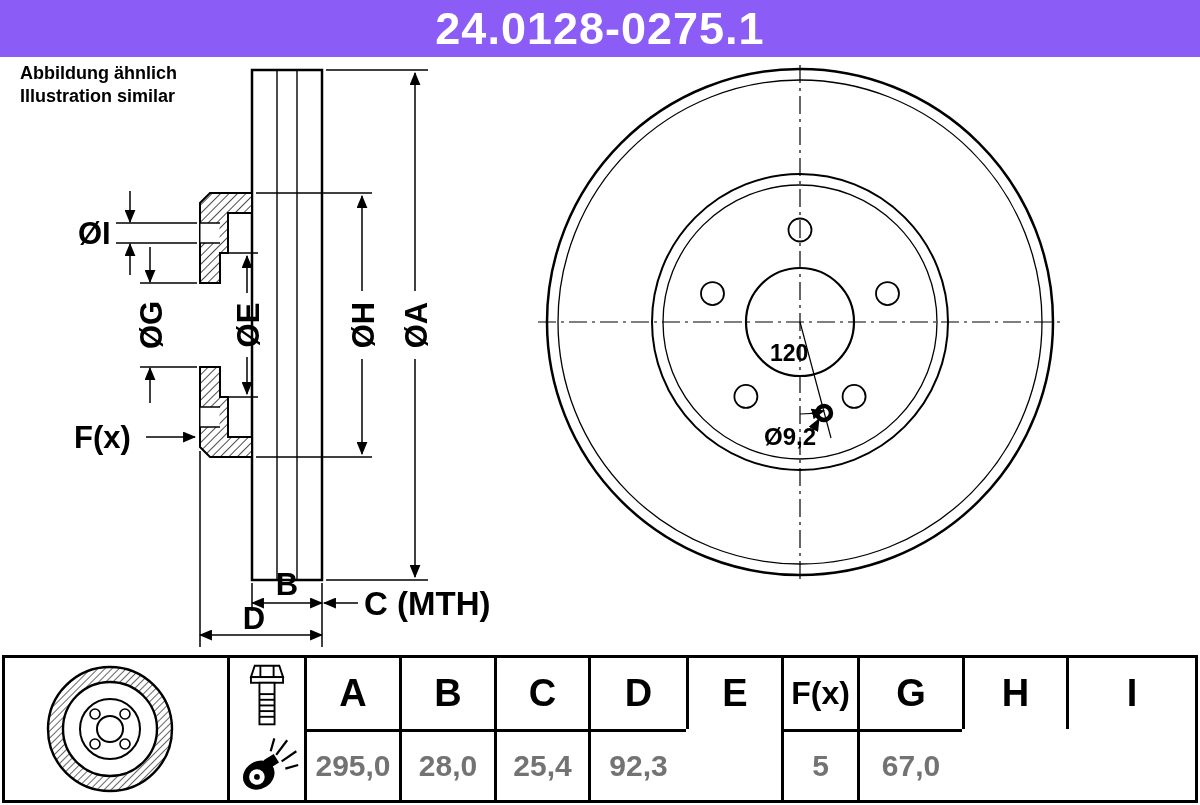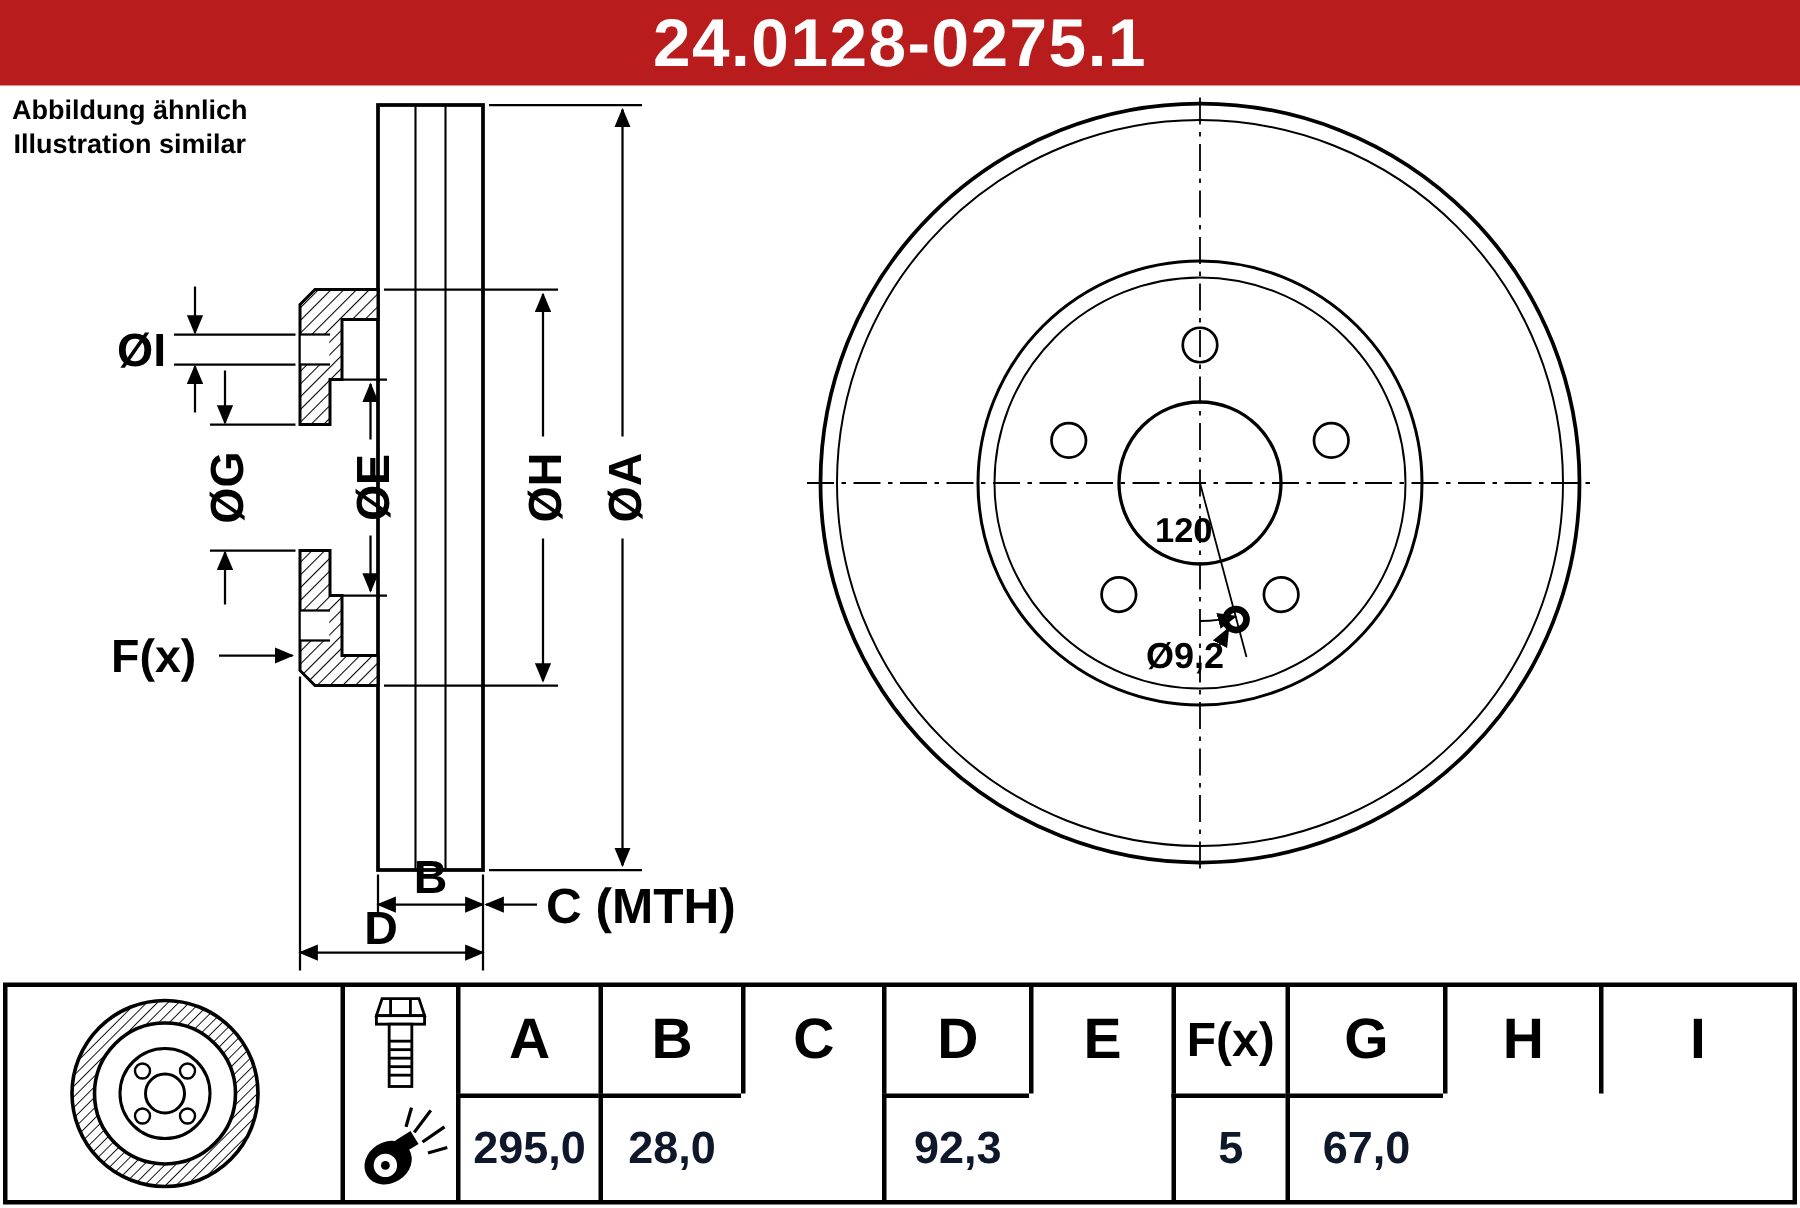--- a/index.html
+++ b/index.html
@@ -1,36 +1,36 @@
 <!DOCTYPE html>
 <html><head>
 <meta charset="utf-8">
 <style>
   html,body{margin:0;padding:0;background:#fff;}
   .page{position:relative;width:1200px;height:805px;background:#fff;overflow:hidden;
         font-family:"Liberation Sans","DejaVu Sans",sans-serif;}
-  .topbar{position:absolute;left:0;top:0;width:1200px;height:57px;background:#b91c1c;
+  .topbar{position:absolute;left:0;top:0;width:1200px;height:57px;background:#8b5cf6;
           display:flex;align-items:center;justify-content:center;gap:68px;}
   .topbar span{color:#fff;font-weight:bold;font-size:45px;letter-spacing:1px;}
-  .note{position:absolute;left:8px;top:62px;font-weight:bold;font-size:18px;line-height:1.3;color:#000;text-align:center;}
+  .note{position:absolute;left:20px;top:62px;font-weight:bold;font-size:18px;line-height:1.3;color:#000;}
   .drawing{position:absolute;left:0;top:57px;}
   .dim{font:bold 31px "Liberation Sans","DejaVu Sans",sans-serif;fill:#000;stroke:none;}
   .dim2{font:bold 33px "Liberation Sans","DejaVu Sans",sans-serif;fill:#000;stroke:none;}
   .small{font:bold 23px "Liberation Sans","DejaVu Sans",sans-serif;fill:#000;stroke:none;}
   .cl{stroke-dasharray:18 5 3 5;stroke-width:1.2;}
   .spec-table{position:absolute;left:2px;top:655px;width:1196px;height:148px;border:3px solid #000;
               box-sizing:border-box;display:grid;
               grid-template-columns:222px 77px 95px 95px 94px 98px 95px 76px 105px 104px 1fr;
               grid-template-rows:1fr 1fr;background:#fff;}
   .cell{display:flex;align-items:center;justify-content:center;border-left:3px solid #000;box-sizing:border-box;}
   .icon1{border-left:none;}
   .icon2{flex-direction:column;justify-content:space-around;padding:2px 0;}
   .vr{border-top:3px solid #000;}
   .h{font-size:38px;font-weight:bold;color:#000;}
-  .v{font-size:30px;font-weight:bold;color:#0f172a;}
+  .v{font-size:30px;font-weight:bold;color:#737373;}
 </style>
 </head>
 <body>
 
 <div class="page">
 
   <div class="topbar">
     <span>24.0128-0275.1</span>
   </div>
 
@@ -194,18 +194,19 @@
     <div class="cell h" style="grid-column:5;grid-row:1">C</div>
     <div class="cell h" style="grid-column:6;grid-row:1">D</div>
     <div class="cell h" style="grid-column:7;grid-row:1">E</div>
     <div class="cell h" style="grid-column:8;grid-row:1;font-size:32px">F(x)</div>
     <div class="cell h" style="grid-column:9;grid-row:1">G</div>
     <div class="cell h" style="grid-column:10;grid-row:1">H</div>
     <div class="cell h" style="grid-column:11;grid-row:1">I</div>
 
     <div class="cell v vr" style="grid-column:3;grid-row:2">295,0</div>
     <div class="cell v vr" style="grid-column:4;grid-row:2">28,0</div>
+    <div class="cell v vr" style="grid-column:5;grid-row:2">25,4</div>
     <div class="cell v vr" style="grid-column:6;grid-row:2">92,3</div>
     <div class="cell v vr" style="grid-column:8;grid-row:2">5</div>
     <div class="cell v vr" style="grid-column:9;grid-row:2">67,0</div>
   </div>
 
 </div>
 
 </body></html>

